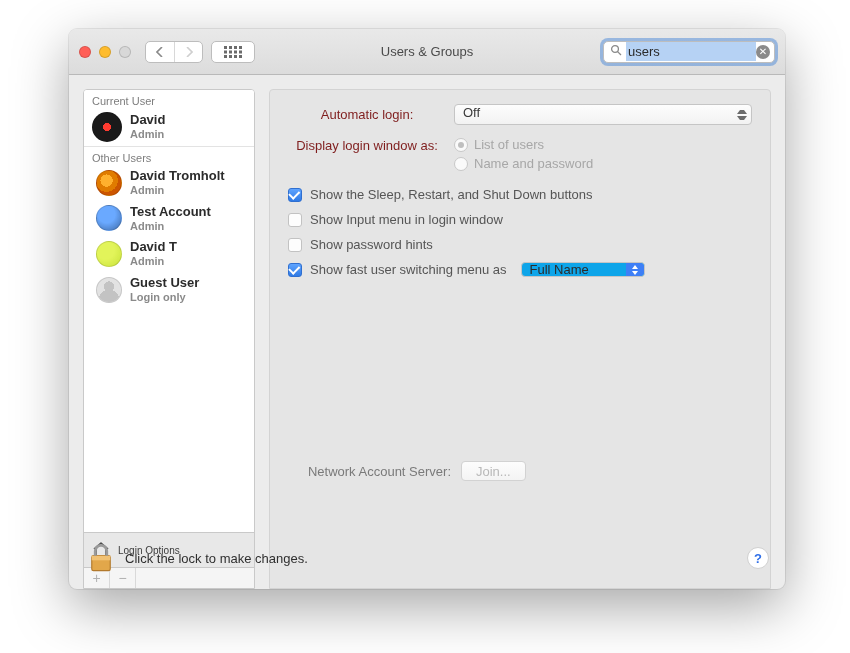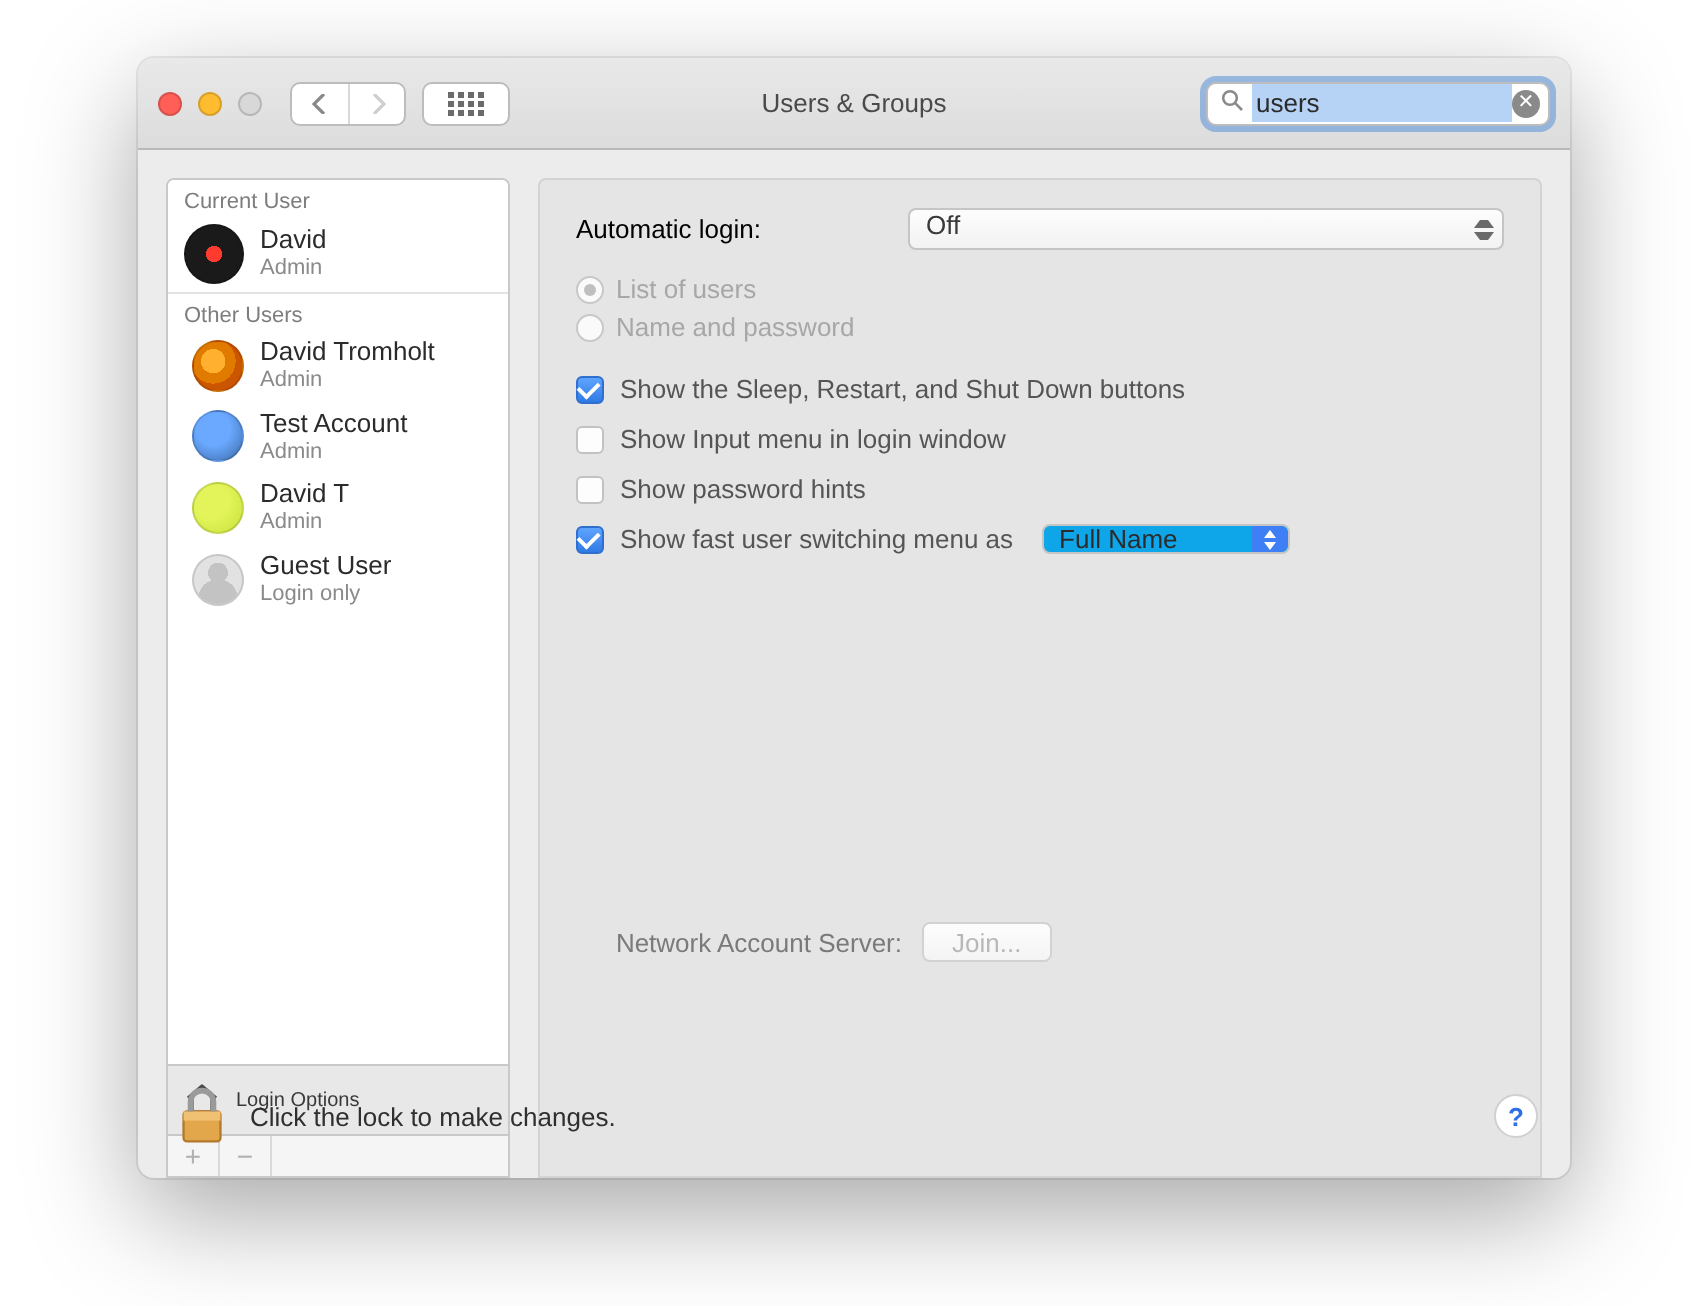--- a/index.html
+++ b/index.html
@@ -121,20 +121,21 @@
     color: #7d7d7d;
     padding: 5px 8px 1px;
     background: #fff;
   }
   .sb-list { background:#fff; }
   .user-row {
     display: flex;
     align-items: center;
     padding: 4px 8px 4px 12px;
     gap: 8px;
+    font-weight: bold;
   }
   .user-row.current { padding-left: 8px; }
   .avatar {
     width: 26px; height: 26px; border-radius: 50%;
     flex-shrink:0;
     border: 0.5px solid rgba(0,0,0,0.12);
   }
   .user-row.current .avatar { width: 30px; height: 30px; }
   .avatar.red-vinyl {
     background: radial-gradient(circle at 50% 50%, #ff3b30 0 4px, #1a1a1a 4px 100%);
@@ -195,22 +196,22 @@
     color: #555;
   }
   .row {
     display:flex;
     align-items:center;
     margin-bottom: 12px;
     gap: 8px;
   }
   .label-r {
     width: 158px;
-    text-align: left;
-    color: #000000;
+    text-align: center;
+    color: #7f1d1d;
     font-size: 13px;
   }
   .popup {
     flex: 1;
     height: 21px;
     border: 1px solid #c5c5c5;
     border-radius: 4px;
     background: linear-gradient(#fdfdfd,#f2f2f2);
     display:flex; align-items:flex-start;
     padding: 0 18px 0 8px;
@@ -416,20 +417,21 @@
     <div class="main">
       <div class="row">
         <div class="label-r">Automatic login:</div>
         <div class="popup">
           <span>Off</span>
           <span class="stepper"></span>
         </div>
       </div>
 
       <div class="row" style="align-items:flex-start;">
+        <div class="label-r" style="padding-top:1px">Display login window as:</div>
         <div class="radio-stack">
           <div class="radio-line">
             <span class="radio sel"></span>
             <span>List of users</span>
           </div>
           <div class="radio-line">
             <span class="radio"></span>
             <span>Name and password</span>
           </div>
         </div>

